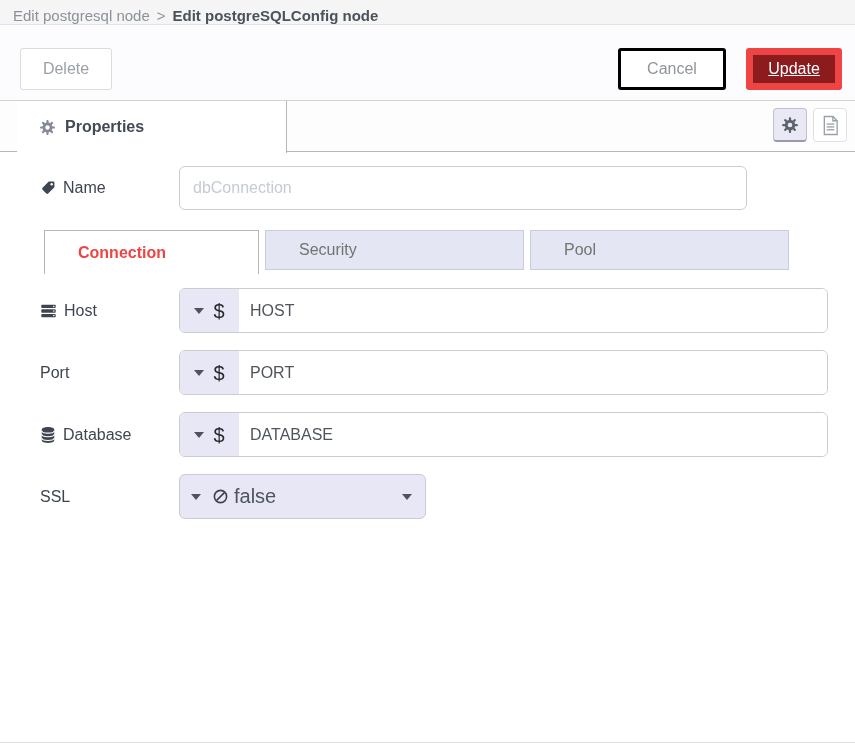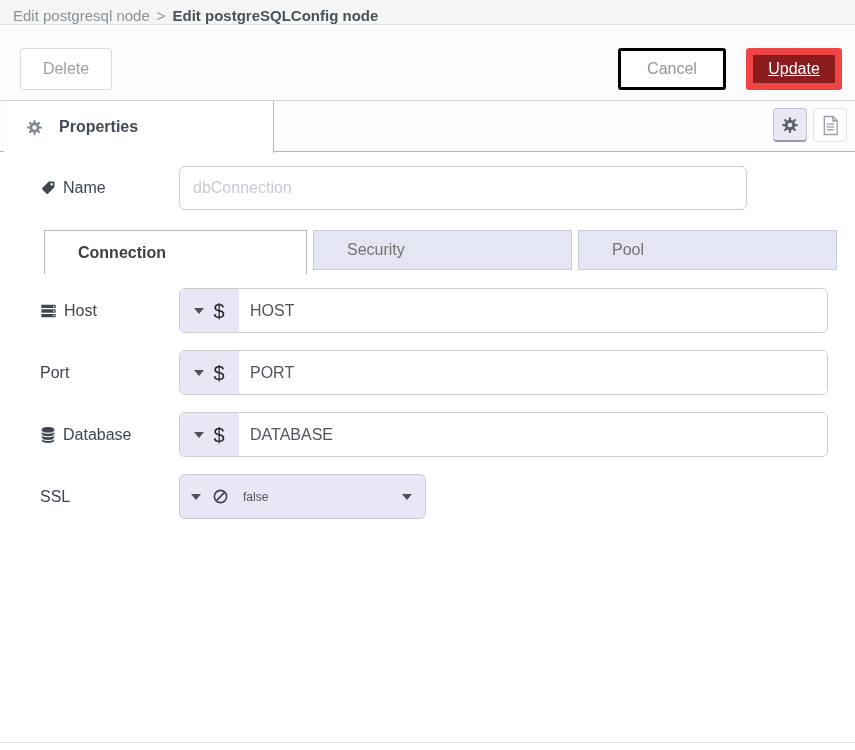--- a/index.html
+++ b/index.html
@@ -35,23 +35,23 @@
   .btn-cancel { width:108px; border:3px solid #000000; color:#8f959d; margin-right:20px; }
   .btn-update { width:96px; border:7px solid #ef4444; background:#8c1b1e; color:#ffffff;text-decoration:underline; }
 
   
   .editor-tabbar {
     height:52px; background:#fdfdfd;
     border-top:1px solid #d2d2d2; border-bottom:1px solid #b7b7b7;
     position:relative;
   }
   .properties-tab {
-    position:absolute; left:4px; top:0; width:270px; height:52px; z-index:2;
+    position:absolute; left:17px; top:0; width:270px; height:52px; z-index:2;
     background:#ffffff; border-right:1px solid #b7b7b7;
-    display:flex; align-items:center; gap:16px; padding-left:22px;
+    display:flex; align-items:center; gap:9px; padding-left:22px;
     font-size:16px; font-weight:bold; color:#434a55; cursor:pointer;
   }
   .tabbar-buttons { position:absolute; right:8px; top:7px; display:flex; gap:6px; z-index:3; }
   .icon-btn {
     width:34px; height:34px; border-radius:4px;
     display:flex; align-items:center; justify-content:center; cursor:pointer;
   }
   .icon-btn.active { background:#e9e9f5; border:1px solid #c0c0d2; border-bottom:2px solid #9a9aae; }
   .icon-btn.plain  { background:#ffffff; border:1px solid #e0e0e6; }
 
@@ -64,23 +64,23 @@
   .name-input {
     width:568px; height:44px; border:1px solid #cccccc; border-radius:6px;
     padding:4px 13px; font-size:16px; color:#555b63; font-family:Liberation Sans, sans-serif; outline:none;
   }
   .name-input::placeholder { color:#c6cad1; opacity:1; }
 
   
   .section-tabs { margin:20px 0 0 -2px; padding-left:22px; display:flex; align-items:flex-start; height:44px; }
   .stab { font-size:16px; display:flex; align-items:center; padding-left:33px; cursor:pointer; }
   .stab.active {
-    width:263px; height:44px; background:#ffffff;
+    width:215px; height:44px; background:#ffffff;
     border:1px solid #b7b7b7; border-bottom:none;
-    font-weight:bold; color:#404040;
+    font-weight:bold; color:#ef4444;
   }
   .stab.inactive {
     width:259px; height:40px; background:#e4e6f3;
     border:1px solid #c8ccde; color:#737373; margin-left:6px;
   }
 
   
   .field-row { margin-top:17px; }
   .field-row.first { margin-top:14px; }
   .typed {
@@ -99,21 +99,21 @@
     font-size:16px; color:#4f555d; font-family:inherit; background:#fff;
   }
 
   
   .ssl-select {
     width:247px; height:45px; background:#e7e7f5;
     border:1px solid #c9c9dc; border-radius:6px; cursor:pointer;
     display:flex; align-items:center; padding:0 13px 0 11px; gap:0;
   }
   .ssl-select .bool-icon { margin-left:12px; }
-  .ssl-select .ssl-value { margin-left:15px; font-size:12px; color:#4f555d; }
+  .ssl-select .ssl-value { margin-left:6px; font-size:20px; color:#4f555d; }
   .ssl-select .flex { flex:1; }
 
   .bottom-line { position:absolute; left:0; right:0; top:742px; border-top:1px solid #e0e0e0; }
 
   svg { display:block; }
 </style>
 </head>
 <body>
 
 <div class="breadcrumb">

